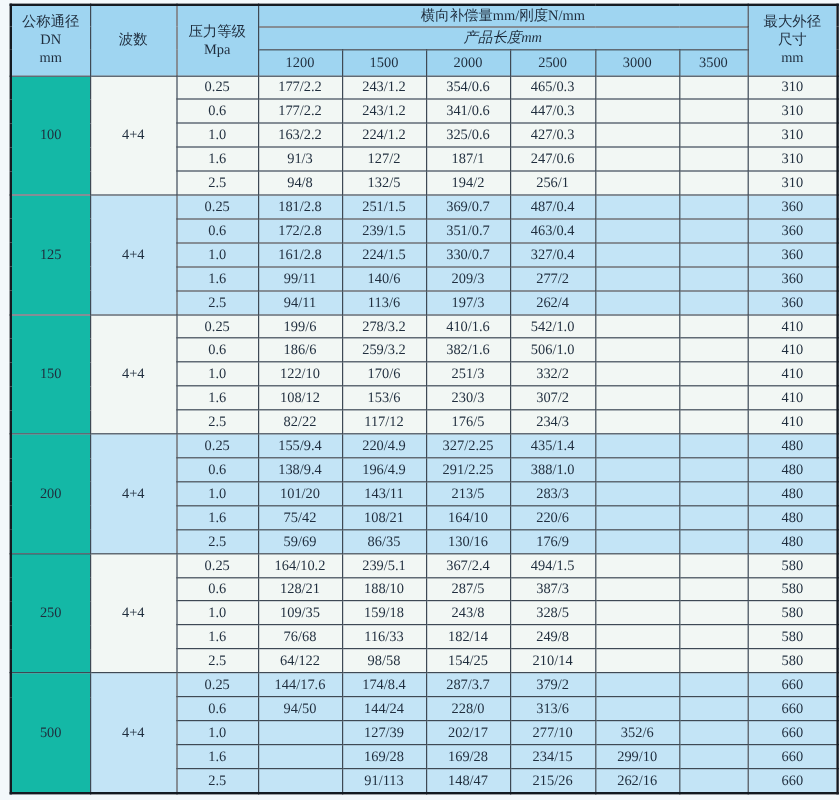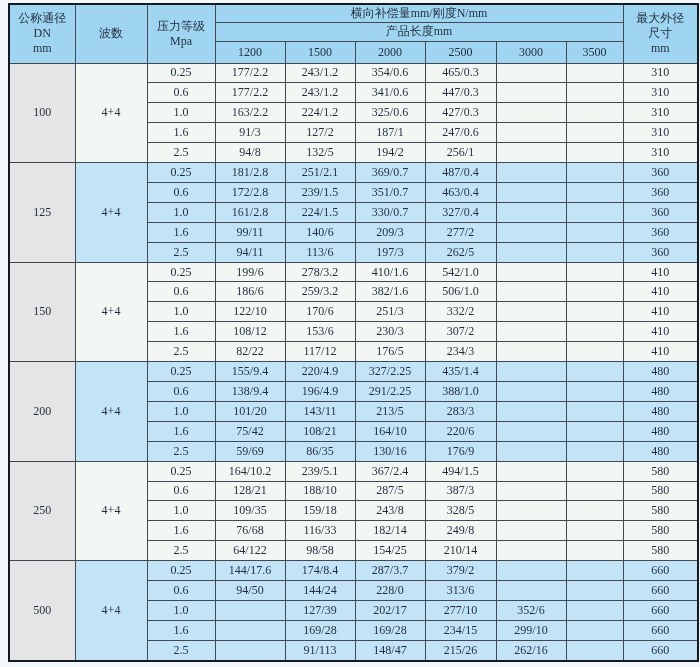--- a/index.html
+++ b/index.html
@@ -26,26 +26,26 @@
     text-align: center;
     vertical-align: middle;
     font-weight: normal;
     font-size: 12px;
     line-height: 1.25;
     overflow: hidden;
   }
   thead th { background: #9fd5f1; }
   th.pre { white-space: pre-line; }
   tr.hdr-row-1 { height: 18px; }
-  tr.hdr-row-2 { height: 19px; }
+  tr.hdr-row-2 { height: 19px; font-style: italic; }
   tr.hdr-row-3 { height: 22px; }
   td.dn-cell { background: #68c2eb; font-size: 12.5px; }
   tr.tint-white td { background: #f2f7f4; }
   tr.tint-blue  td { background: #c3e4f6; }
-  tr.tint-white td.dn-cell, tr.tint-blue td.dn-cell { background: #e5e5e5; }
+  tr.tint-white td.dn-cell, tr.tint-blue td.dn-cell { background: #14b8a6; }
   tbody td { font-size: 12px; }
 </style>
 </head>
 <body>
 
 <div class="page">
   <table class="spec">
     <colgroup>
       <col style="width:66px">
         <col style="width:72px">
@@ -134,21 +134,21 @@
           <td>256/1</td>
           <td></td>
           <td></td>
           <td>310</td>
         </tr>
         <tr class="tint-blue">
           <td class="dn-cell" rowspan="5">125</td>
           <td class="wave-cell" rowspan="5">4+4</td>
           <td>0.25</td>
           <td>181/2.8</td>
-          <td>251/2.1</td>
+          <td>251/1.5</td>
           <td>369/0.7</td>
           <td>487/0.4</td>
           <td></td>
           <td></td>
           <td>360</td>
         </tr>
         <tr class="tint-blue">
           <td>0.6</td>
           <td>172/2.8</td>
           <td>239/1.5</td>
@@ -176,21 +176,21 @@
           <td>277/2</td>
           <td></td>
           <td></td>
           <td>360</td>
         </tr>
         <tr class="tint-blue">
           <td>2.5</td>
           <td>94/11</td>
           <td>113/6</td>
           <td>197/3</td>
-          <td>262/5</td>
+          <td>262/4</td>
           <td></td>
           <td></td>
           <td>360</td>
         </tr>
         <tr class="tint-white">
           <td class="dn-cell" rowspan="5">150</td>
           <td class="wave-cell" rowspan="5">4+4</td>
           <td>0.25</td>
           <td>199/6</td>
           <td>278/3.2</td>

